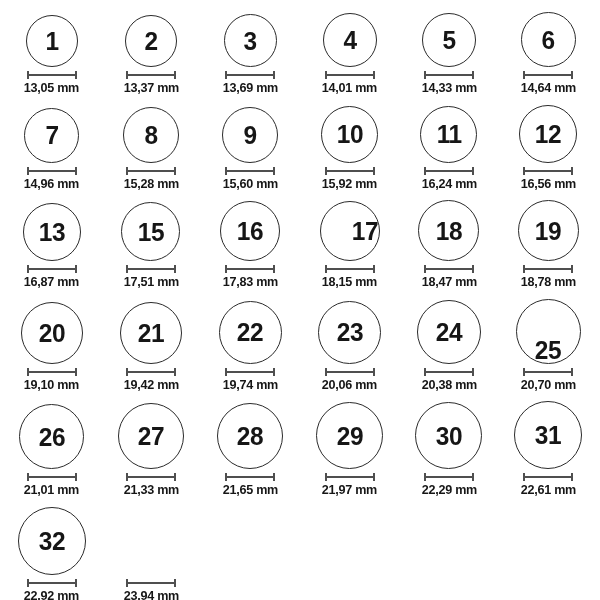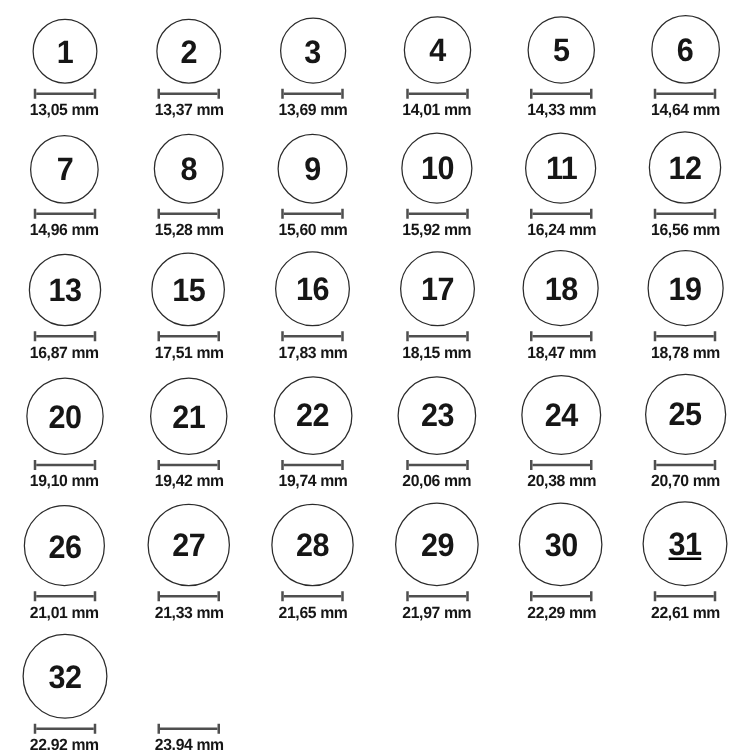--- a/index.html
+++ b/index.html
@@ -194,21 +194,21 @@
 
   <div class="cell">
     <div class="circle" style="width: 60px; height: 60px;">
       <span class="num">16</span>
     </div>
     <div class="ruler"></div>
     <div class="label">17,83 mm</div>
   </div>
 
   <div class="cell">
-    <div class="circle" style="width: 60px; height: 60px;">
+    <div class="circle" style="width: 60px; height: 60px; justify-content: flex-end;">
       <span class="num">17</span>
     </div>
     <div class="ruler"></div>
     <div class="label">18,15 mm</div>
   </div>
 
   <div class="cell">
     <div class="circle" style="width: 61px; height: 61px;">
       <span class="num">18</span>
     </div>
@@ -258,21 +258,21 @@
 
   <div class="cell">
     <div class="circle" style="width: 64px; height: 64px;">
       <span class="num">24</span>
     </div>
     <div class="ruler"></div>
     <div class="label">20,38 mm</div>
   </div>
 
   <div class="cell">
-    <div class="circle" style="width: 65px; height: 65px;">
+    <div class="circle" style="width: 65px; height: 65px; align-items: flex-end;">
       <span class="num">25</span>
     </div>
     <div class="ruler"></div>
     <div class="label">20,70 mm</div>
   </div>
 
   <div class="cell">
     <div class="circle" style="width: 65px; height: 65px;">
       <span class="num">26</span>
     </div>
@@ -306,21 +306,21 @@
 
   <div class="cell">
     <div class="circle" style="width: 67px; height: 67px;">
       <span class="num">30</span>
     </div>
     <div class="ruler"></div>
     <div class="label">22,29 mm</div>
   </div>
 
   <div class="cell">
-    <div class="circle" style="width: 68px; height: 68px; text-decoration: underline;">
+    <div class="circle" style="width: 68px; height: 68px;">
       <span class="num">31</span>
     </div>
     <div class="ruler"></div>
     <div class="label">22,61 mm</div>
   </div>
 
   <div class="cell">
     <div class="circle" style="width: 68px; height: 68px;">
       <span class="num">32</span>
     </div>

